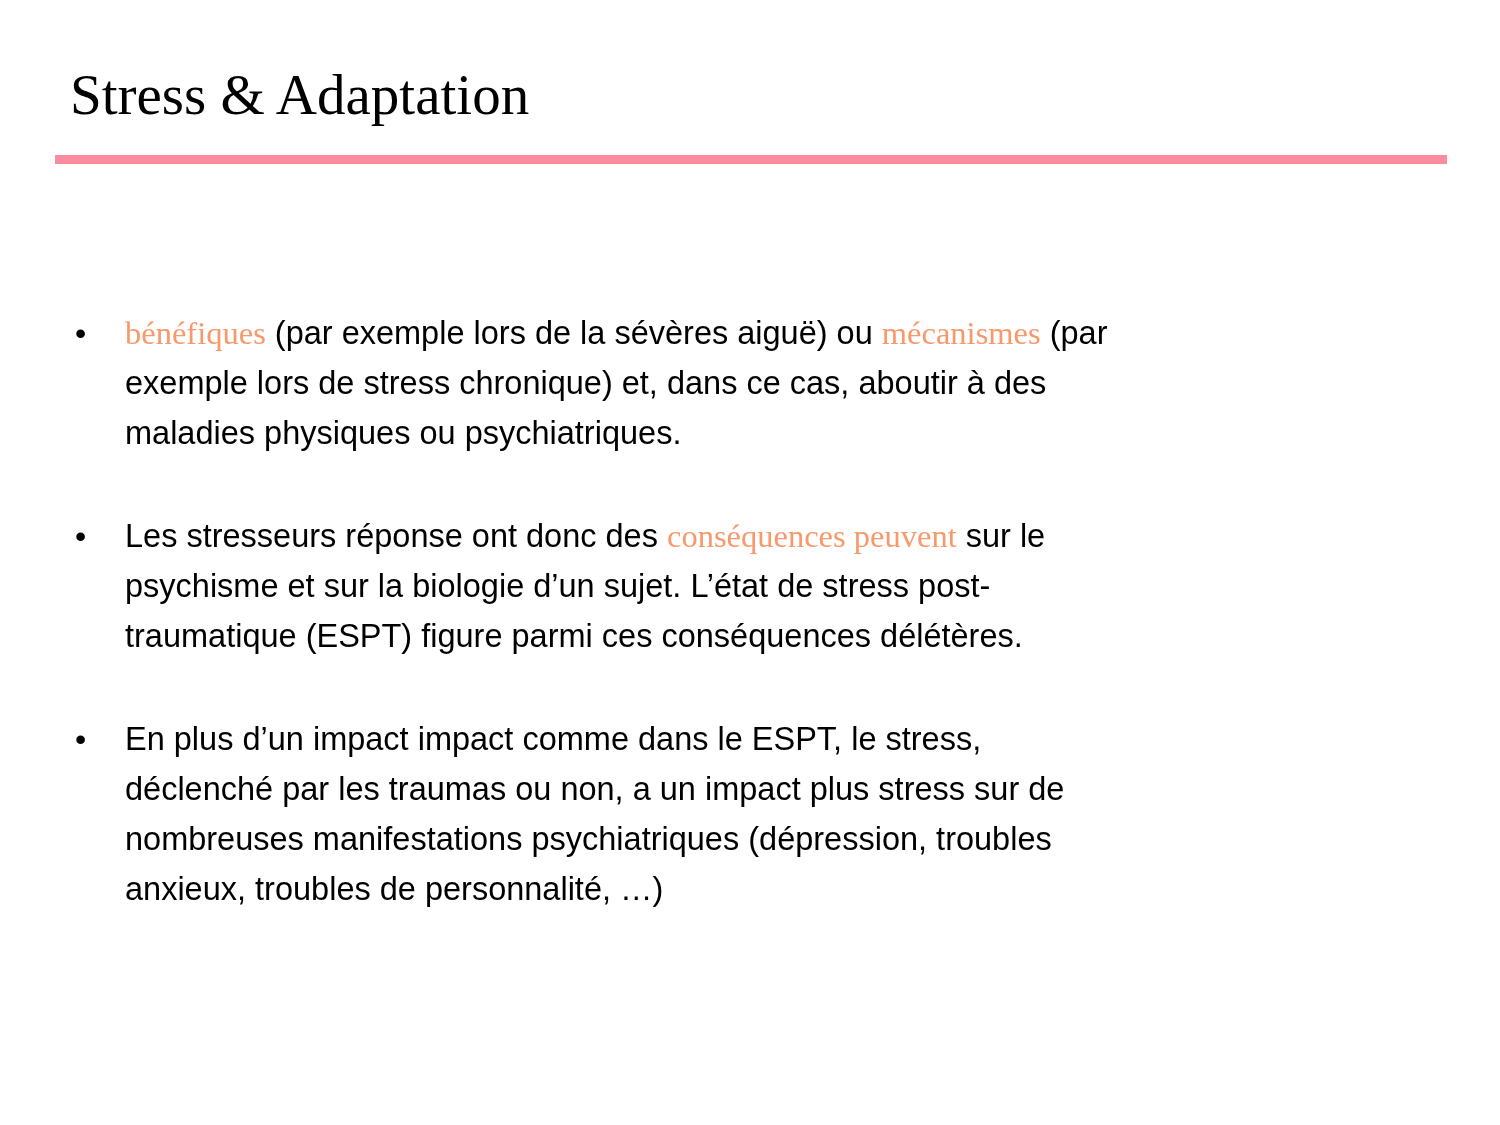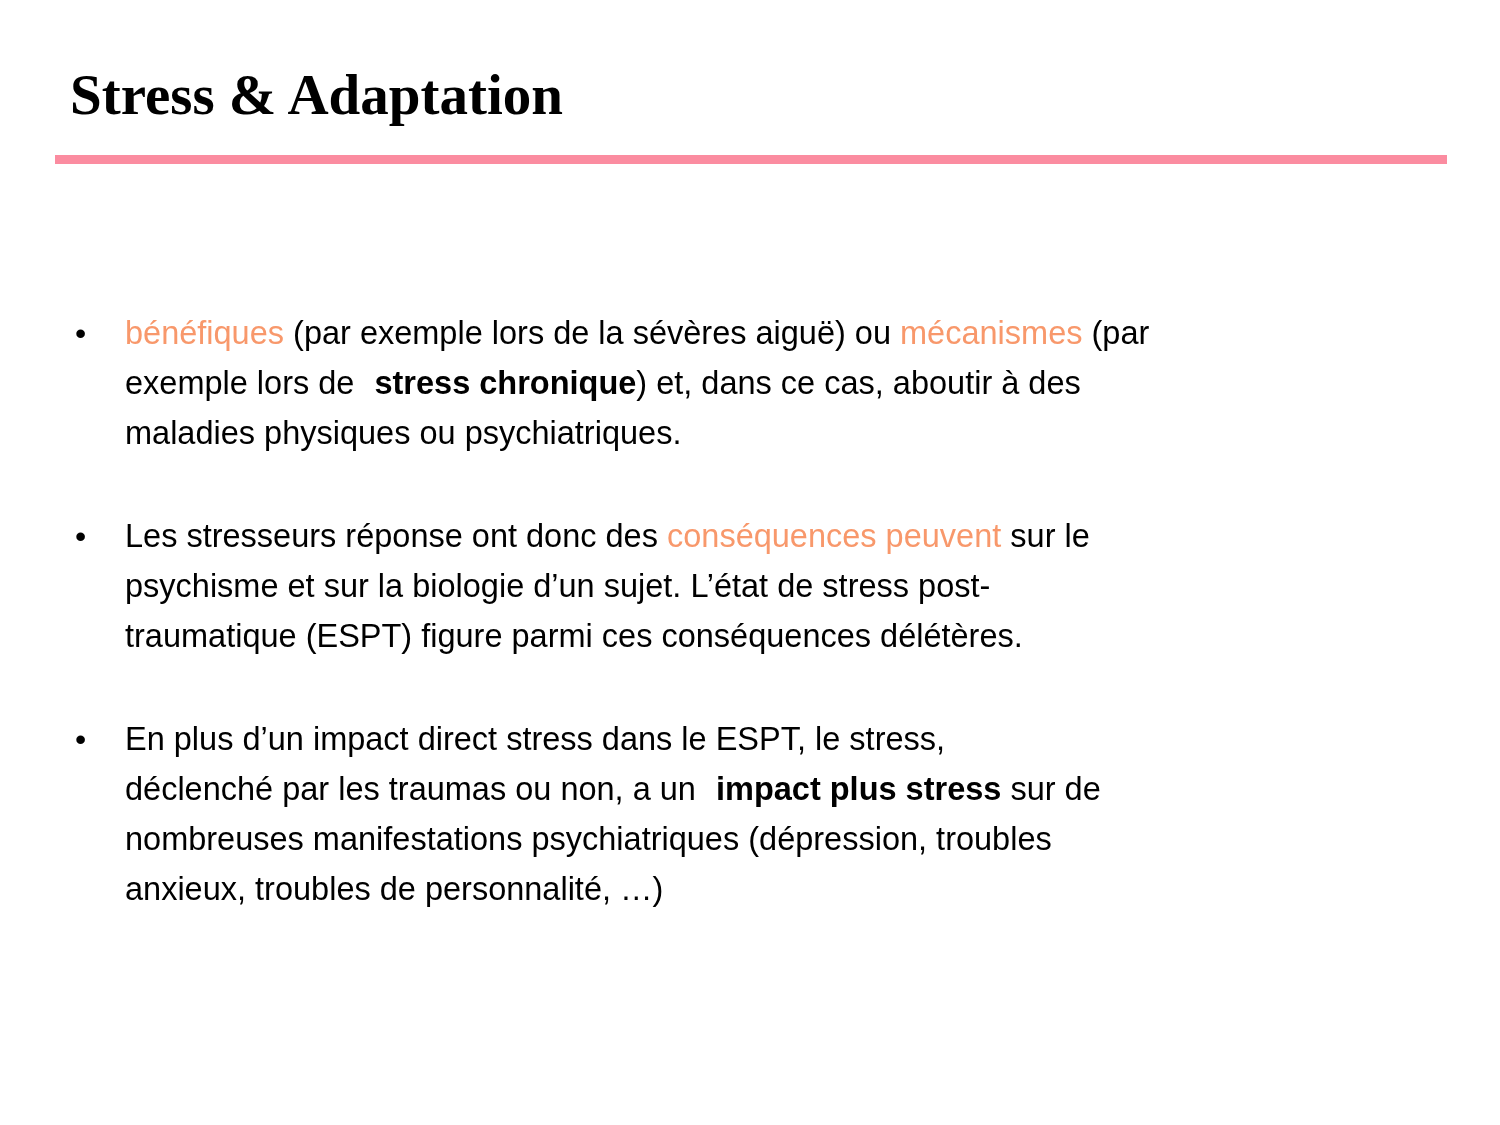--- a/index.html
+++ b/index.html
@@ -24,21 +24,21 @@
     position: absolute;
     inset: 0;
     background: var(--bg);
   }
   .slide-title {
     position: absolute;
     left: 70px;
     top: 62px;
     margin: 0;
     font-family: "Liberation Serif", serif;
-    font-weight: 700;
+    font-weight: 400;
     font-size: 57px;
     line-height: 1.15;
     color: var(--text);
     white-space: nowrap;
   }
   .title-divider {
     position: absolute;
     left: 55px;
     top: 155px;
     width: 1392px;
@@ -63,22 +63,22 @@
     line-height: 50px;
     color: var(--text);
   }
   .bullet-text {
     flex: 1 1 auto;
     font-size: 32.5px;
     line-height: 50px;
     color: var(--text);
     white-space: pre-wrap;
   }
-  .seg-orange { color: var(--highlight); }
-  .seg-bold { font-weight: 700; margin-left: 11px; }
+  .seg-orange { color: var(--highlight); font-family: Liberation Serif, serif; }
+  .seg-bold { font-weight: 400; }
 </style>
 </head>
 <body>
 
 <div class="slide">
   <h1 class="slide-title">Stress &amp; Adaptation</h1>
   <div class="title-divider"></div>
   <div class="bullet-list">
       <div class="bullet-item">
         <span class="bullet-marker">•</span>
@@ -87,19 +87,19 @@
 maladies physiques ou psychiatriques.</span></div>
       </div>
       <div class="bullet-item">
         <span class="bullet-marker">•</span>
         <div class="bullet-text"><span>Les stresseurs réponse ont donc des </span><span class="seg-orange">conséquences peuvent</span><span> sur le
 psychisme et sur la biologie d’un sujet. L’état de stress post-
 traumatique (ESPT) figure parmi ces conséquences délétères.</span></div>
       </div>
       <div class="bullet-item">
         <span class="bullet-marker">•</span>
-        <div class="bullet-text"><span>En plus d’un impact direct stress dans le ESPT, le stress,
+        <div class="bullet-text"><span>En plus d’un impact impact comme dans le ESPT, le stress,
 déclenché par les traumas ou non, a un </span><span class="seg-bold">impact plus stress</span><span> sur de
 nombreuses manifestations psychiatriques (dépression, troubles
 anxieux, troubles de personnalité, …)</span></div>
       </div>
     </div>
 </div>
 
 </body></html>

